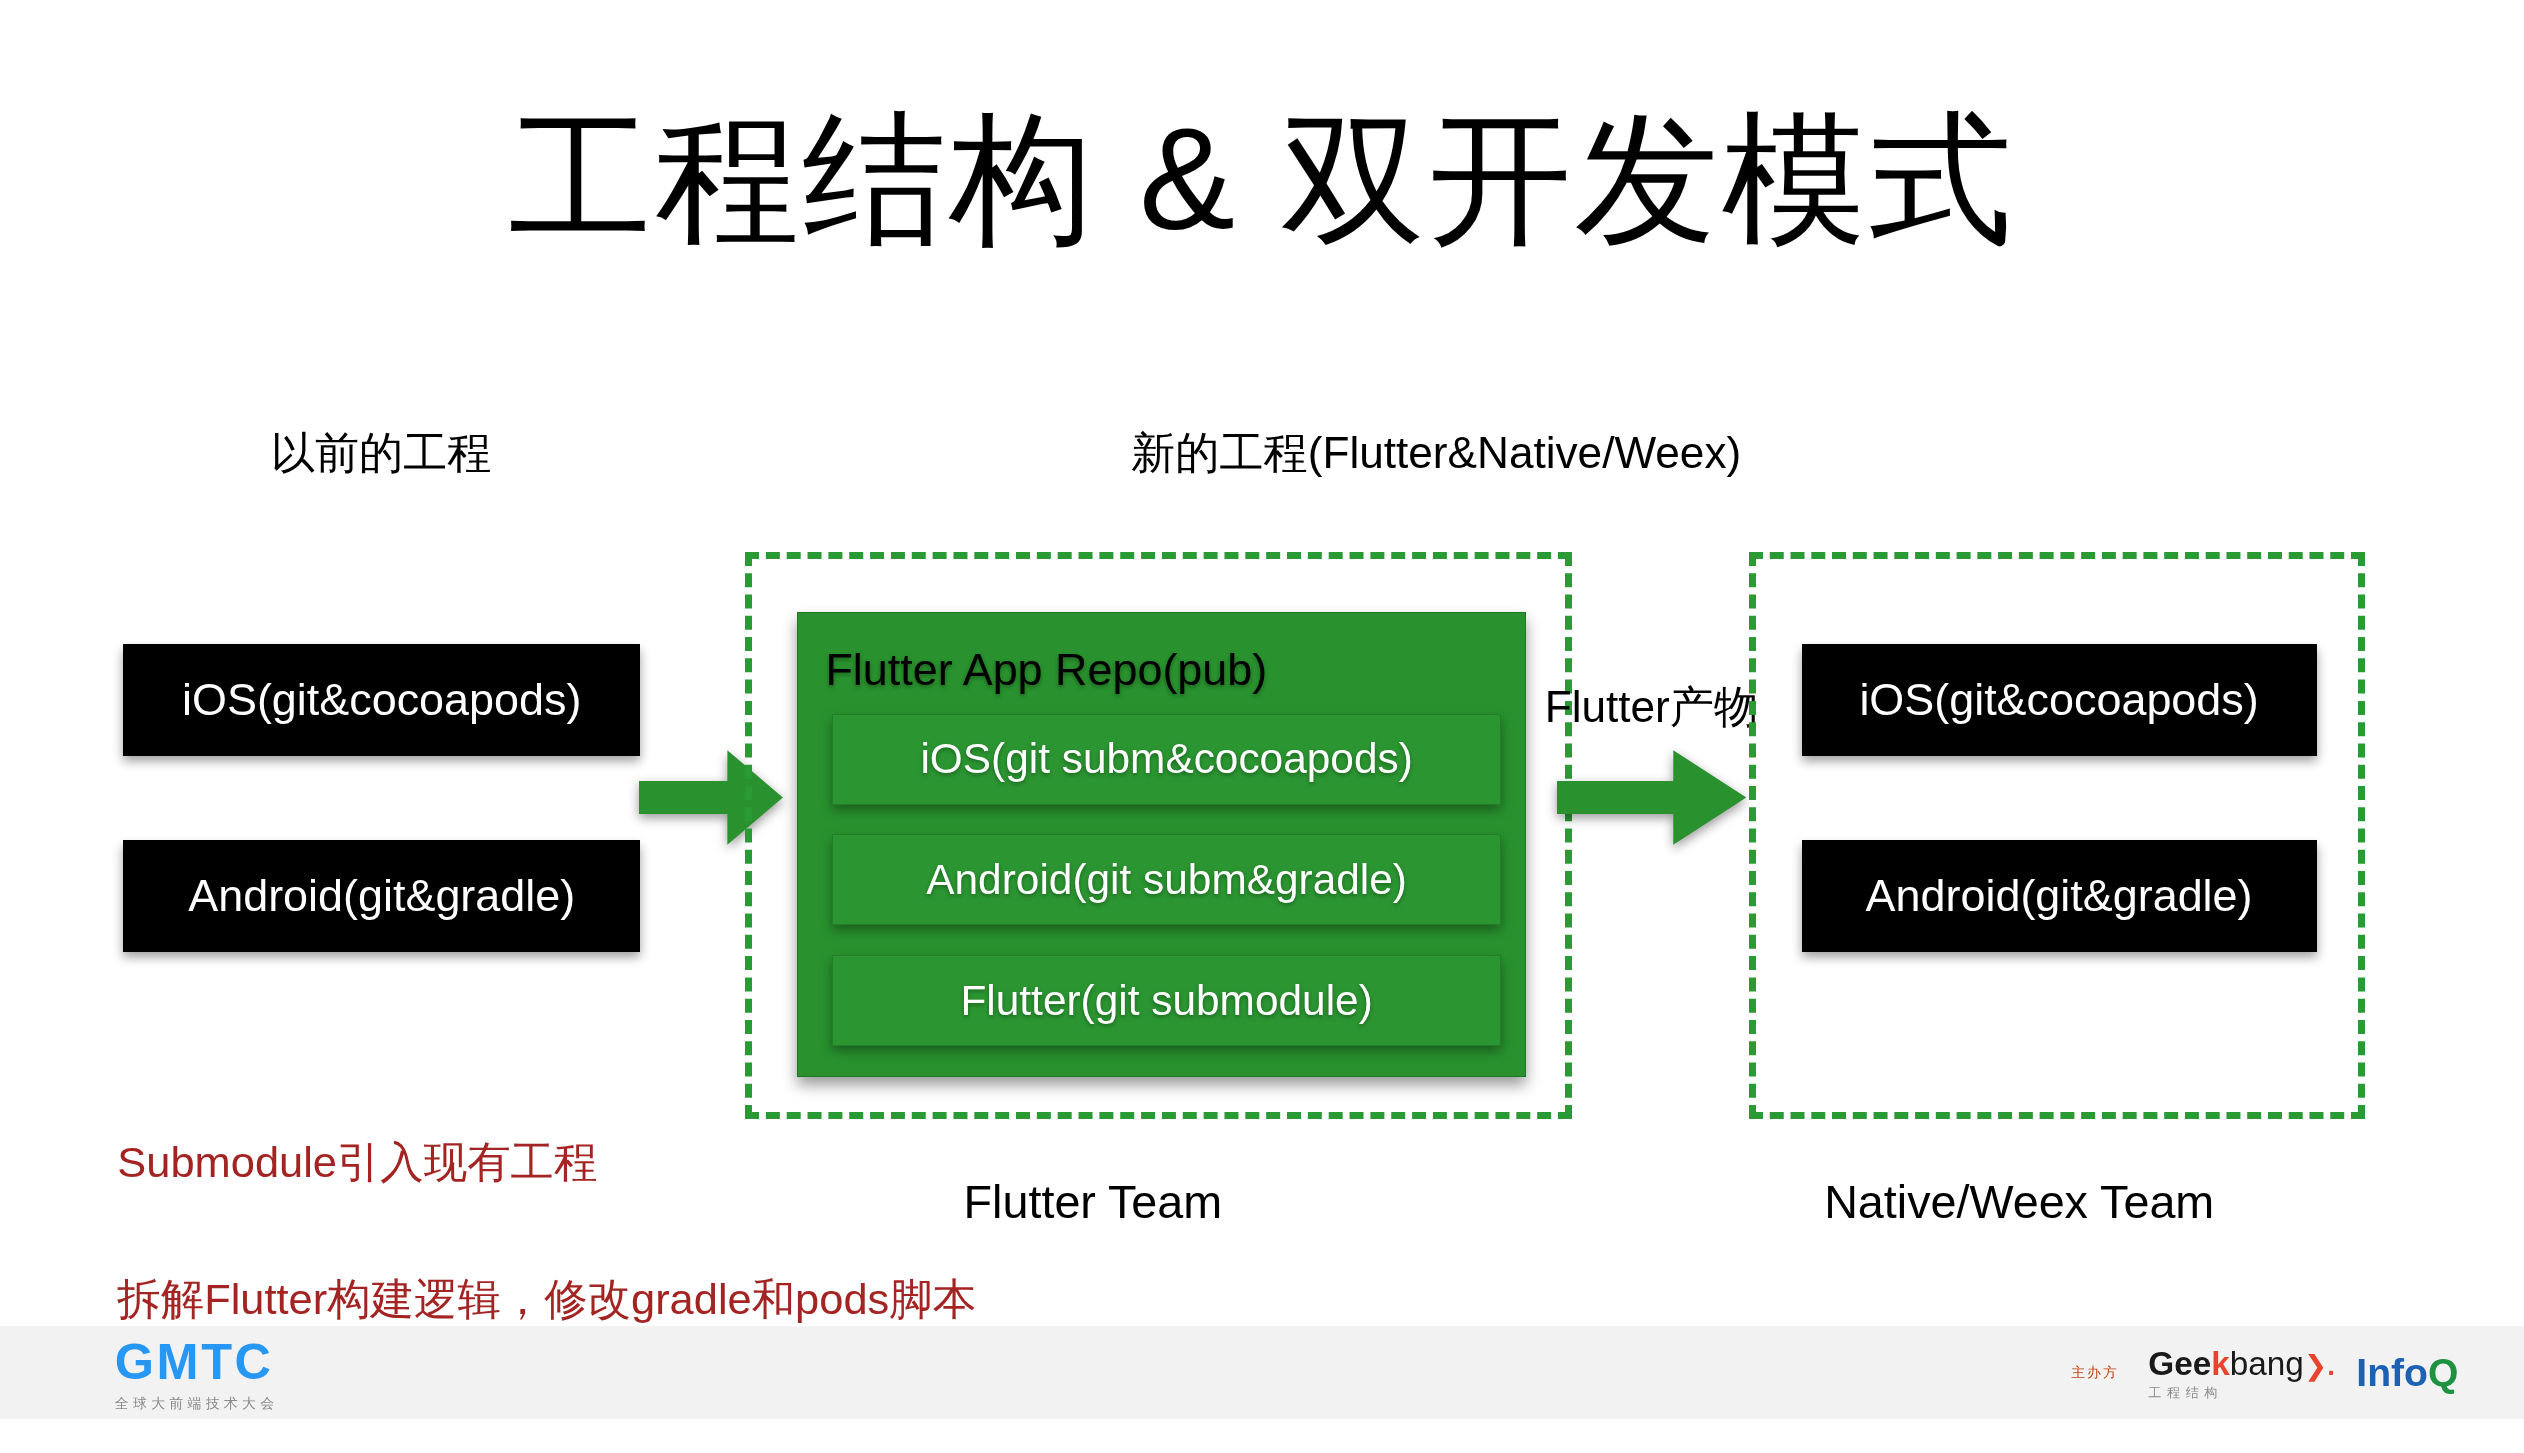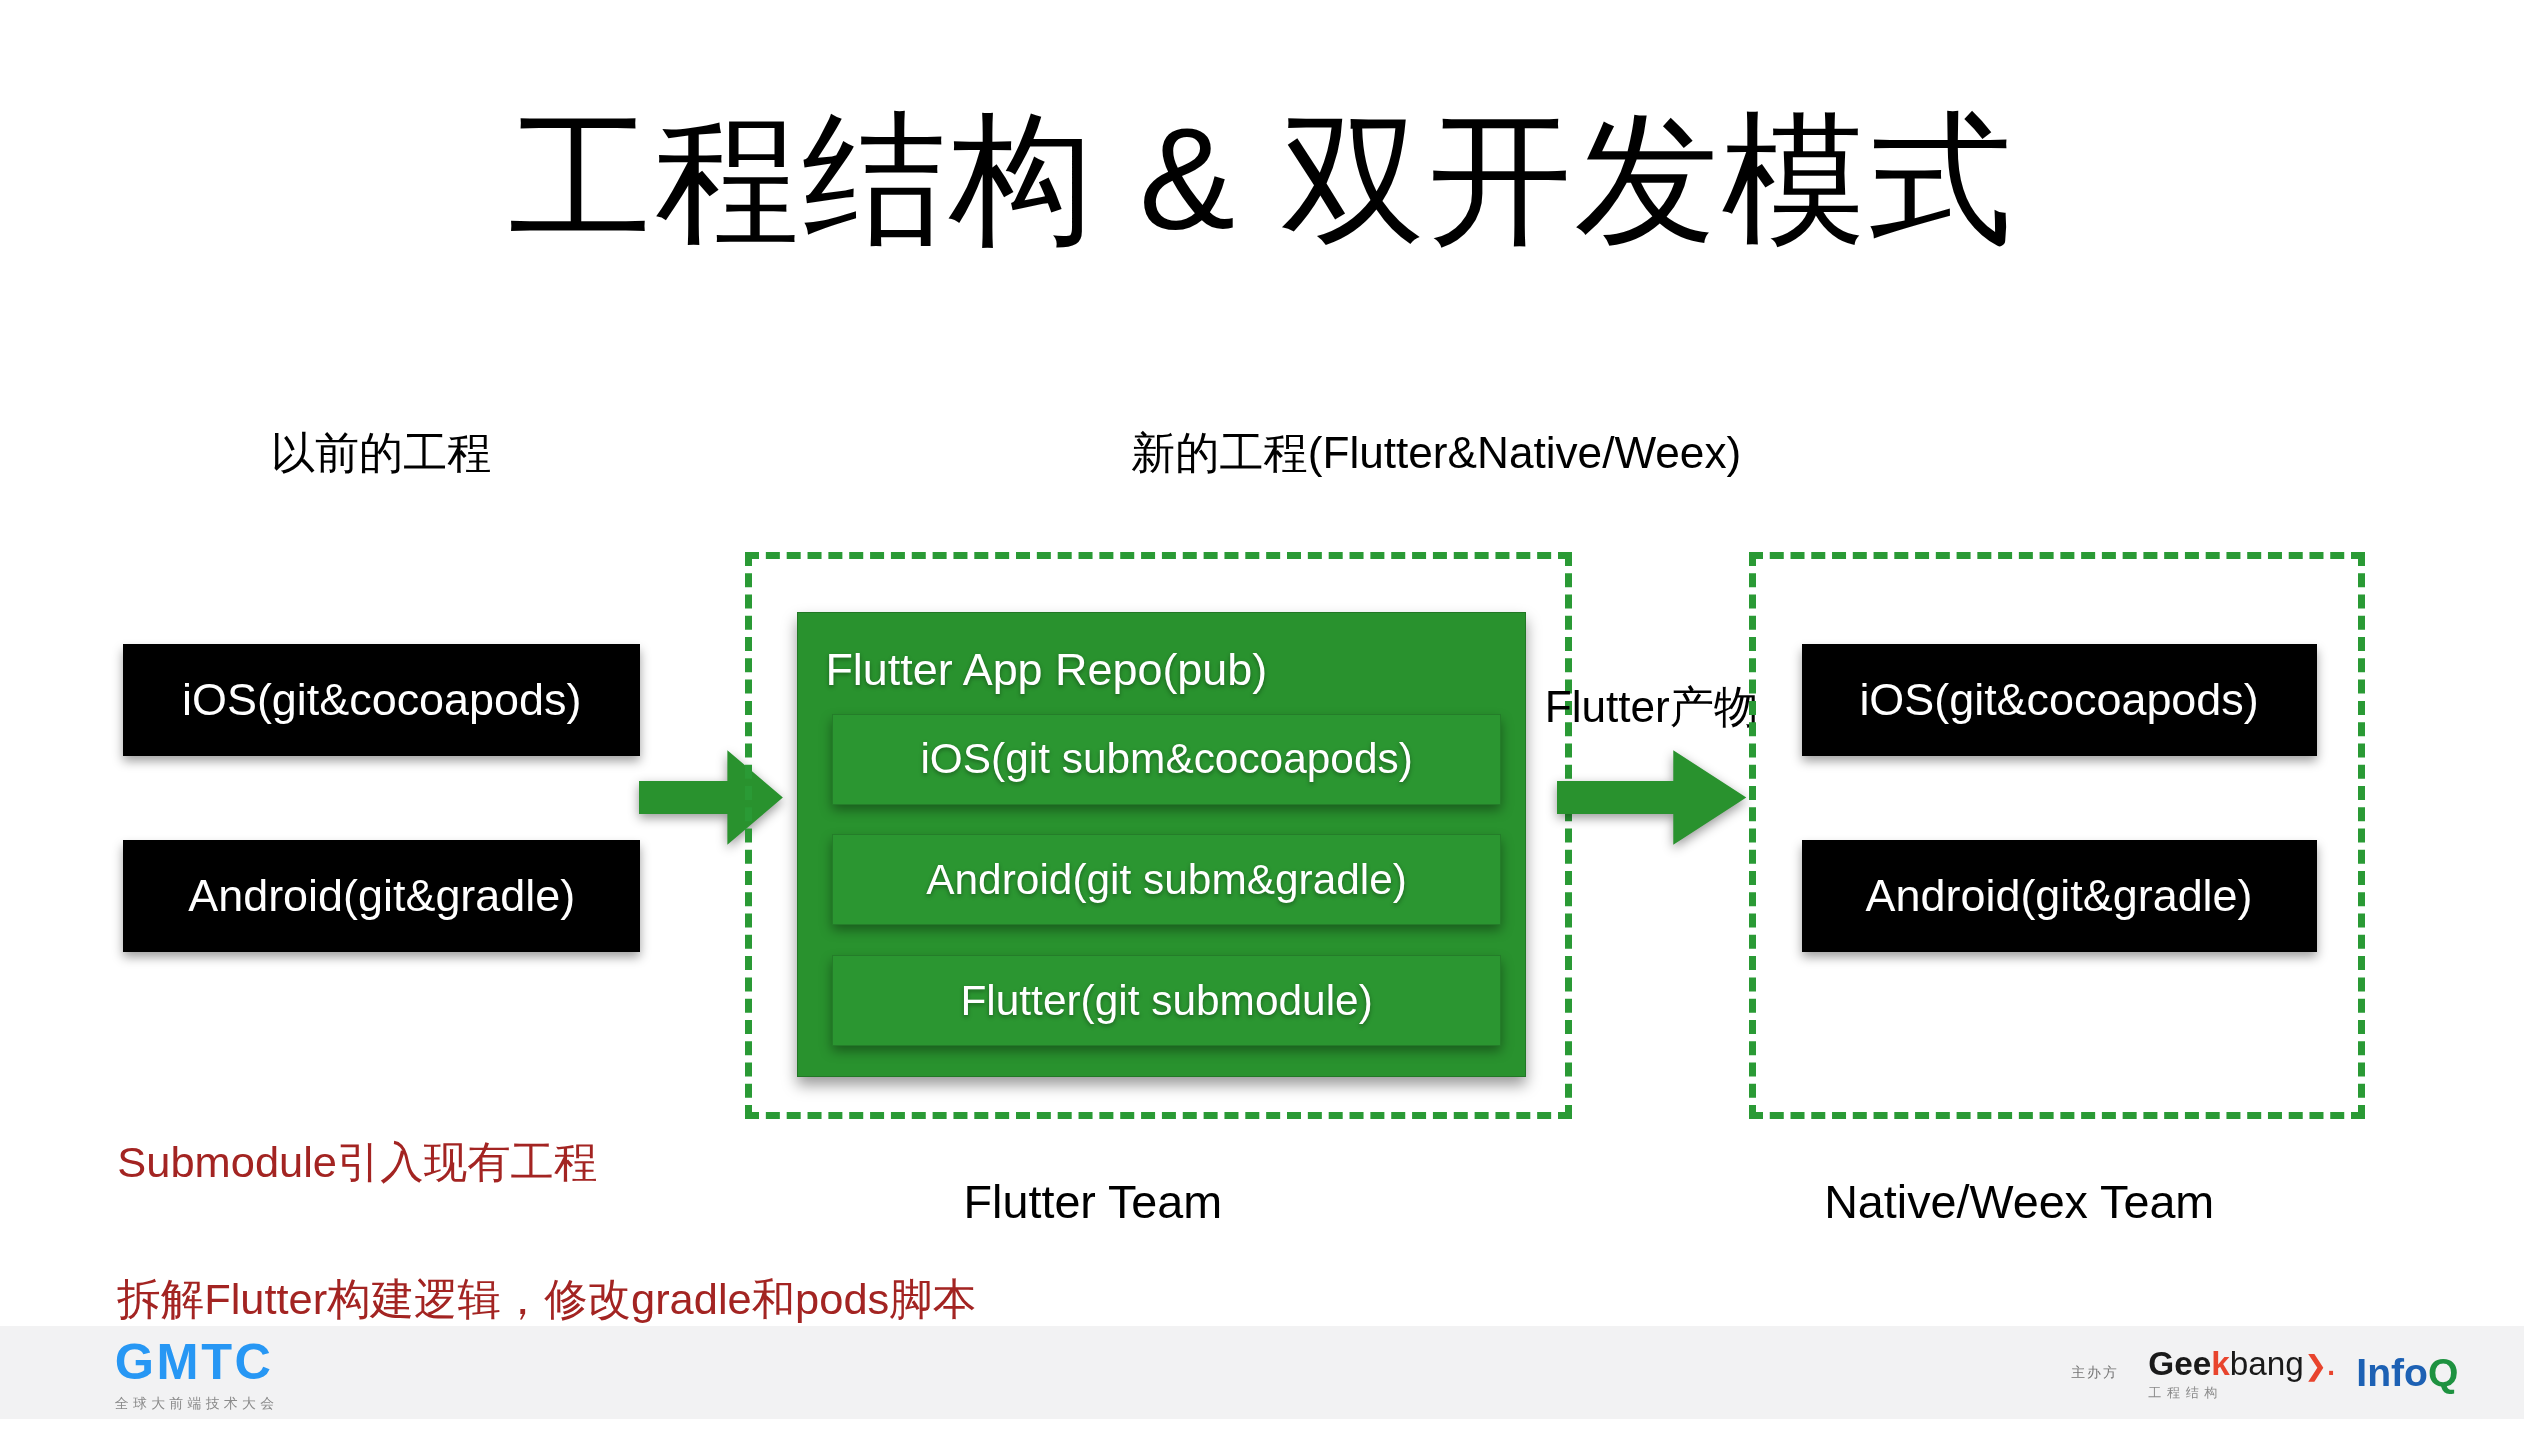--- a/index.html
+++ b/index.html
@@ -52,21 +52,21 @@
   .dash-right{left:69.3%;width:24.4%;}
   
   .bigbox{
     position:absolute;left:31.57%;top:43.1%;width:28.8%;height:32.6%;
     background:#29922e;
     border:0.5px solid rgba(0,0,0,0.18);
     box-shadow:0 0.3vw 0.55vw rgba(0,0,0,0.40);
   }
   .repo-title{
     position:absolute;left:3.8%;top:6.8%;
-    color:#ffffff;font-size:1.78vw;white-space:nowrap;
+    color:#000000;font-size:1.78vw;white-space:nowrap;
     text-shadow:0 0.09vw 0.16vw rgba(0,0,0,0.35);
   }
   .ibox{
     position:absolute;left:4.75%;width:91.7%;height:19.2%;
     background:#2b9631;
     border:0.5px solid rgba(0,0,0,0.16);
     box-shadow:0 0.24vw 0.45vw rgba(0,0,0,0.38);
     display:flex;align-items:center;justify-content:center;
     color:#fff;font-size:1.68vw;white-space:nowrap;
     text-shadow:0 0.09vw 0.16vw rgba(0,0,0,0.35);
@@ -113,21 +113,21 @@
     letter-spacing:0.10vw;
   }
   .gmtc-tag{
     margin-top:0.35vw;font-size:0.55vw;color:#8a8a8a;
     letter-spacing:0.17vw;white-space:nowrap;
   }
   .hosts{
     position:absolute;right:2.6%;top:50%;transform:translateY(-50%);
     display:flex;align-items:center;gap:0.85vw;line-height:1;
   }
-  .host-label{font-size:0.55vw;color:#737373;letter-spacing:0.08vw;}
+  .host-label{font-size:0.55vw;color:#c2410c;letter-spacing:0.08vw;}
   .geekbang{display:flex;flex-direction:column;line-height:1;margin-left:8px;}
   .gb-word{font-size:1.32vw;font-weight:700;color:#1a1a1a;white-space:nowrap;}
   .gb-gee{font-weight:800;color:#1a1a1a;}
   .gb-k{font-weight:800;color:#e8442d;}
   .gb-bang{font-weight:400;color:#1a1a1a;}
   .gb-arrow{font-weight:800;color:#e8442d;font-size:1.1vw;}
   .gb-sub{margin-top:0.22vw;font-size:0.52vw;color:#8a8a8a;letter-spacing:0.22vw;white-space:nowrap;}
   .infoq{font-size:1.55vw;font-weight:800;white-space:nowrap;}
   .iq-info{color:#1d61b4;}
   .iq-q{color:#1e9240;}

